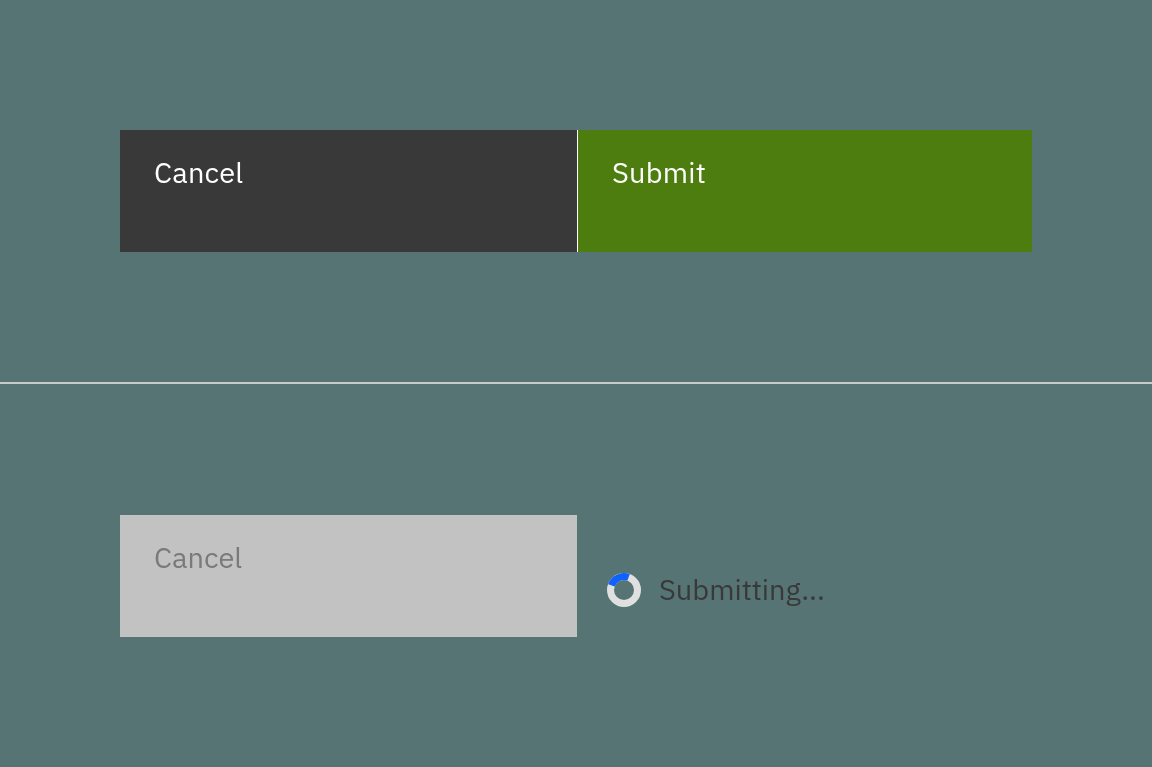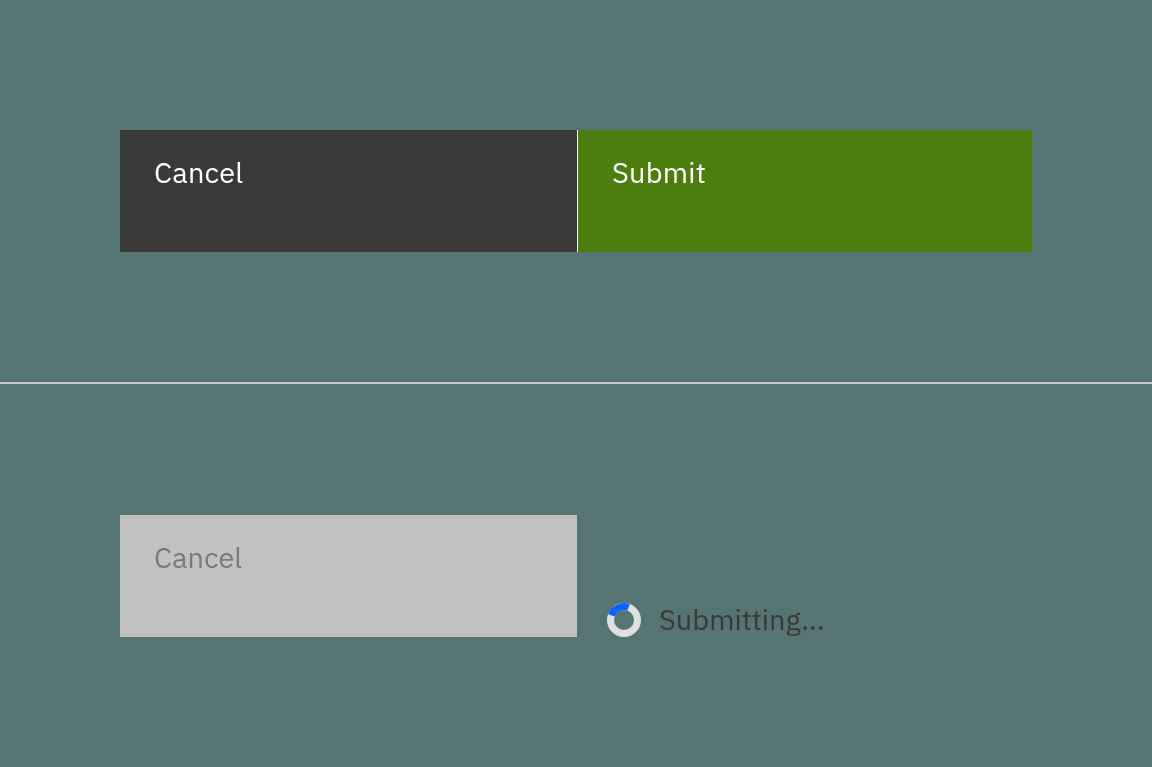--- a/index.html
+++ b/index.html
@@ -90,21 +90,21 @@
     font-size: 29px;
     line-height: 1;
     box-sizing: border-box;
     font-weight: 400;
   }
 
   .loading-group {
     flex: 1;
     height: 122px;
     display: flex;
-    align-items: flex-end;
+    align-items: center;
     padding: 26px 0 0 30px;
     gap: 18px;
     box-sizing: border-box;
   }
 
   .spinner-wrap {
     width: 34px;
     height: 34px;
     position: relative;
     margin-top: 2px;

